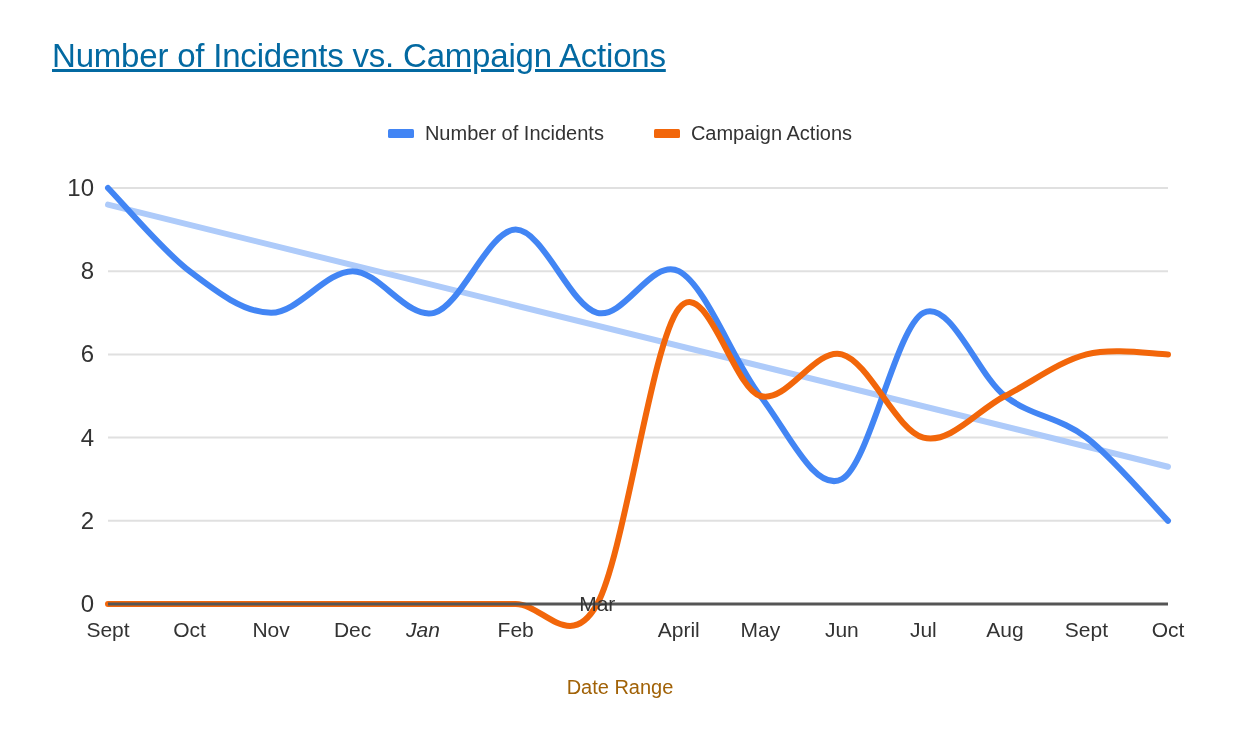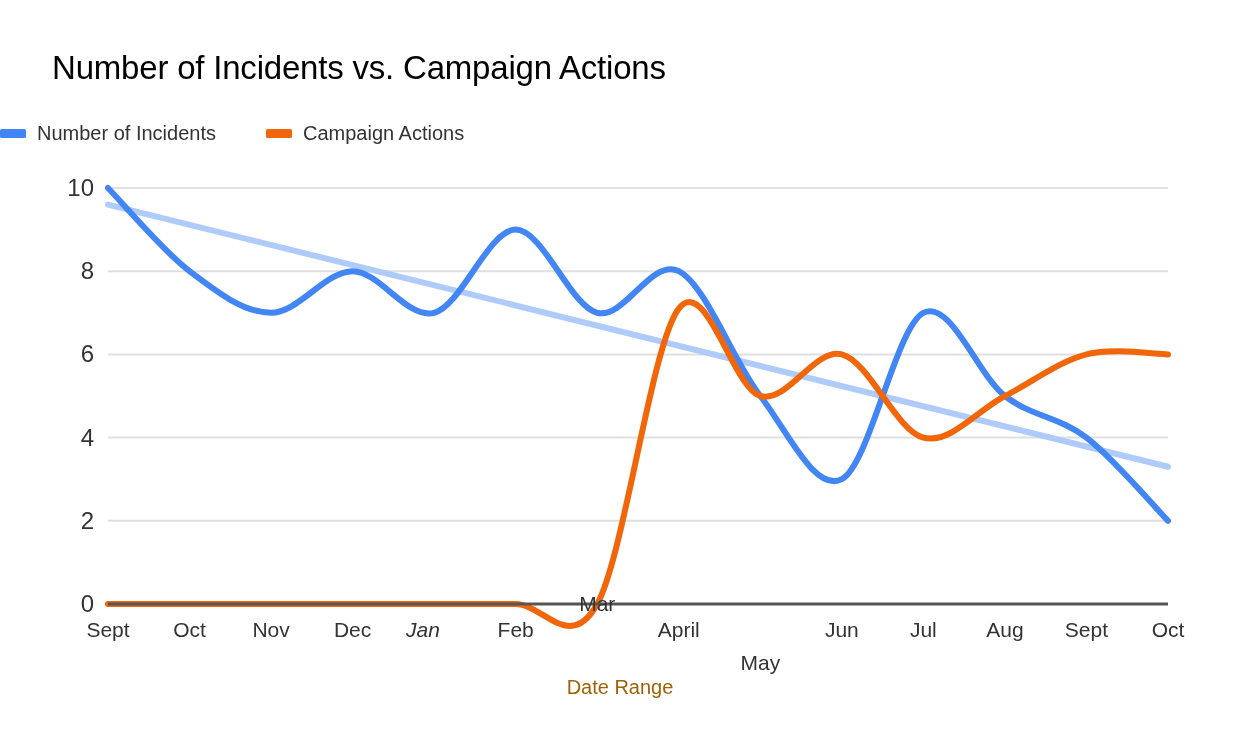--- a/index.html
+++ b/index.html
@@ -16,33 +16,35 @@
   }
   #chart-root {
     position: relative;
     width: 1240px;
     height: 738px;
     background: #ffffff;
   }
   #chart-title {
     position: absolute;
     left: 52px;
-    top: 49px;
+    top: 37px;
     font-size: 33px;
     font-weight: 400;
-    color: #000000;
+    color: #0369a1;
     letter-spacing: -0.2px;
     white-space: nowrap;
+    text-decoration: underline;
   }
   #legend {
     position: absolute;
     left: 0;
     top: 122px;
     width: 1240px;
     display: flex;
+    justify-content: center;
     align-items: center;
     gap: 50px;
   }
   .legend-entry {
     display: flex;
     align-items: center;
     gap: 11px;
   }
   .legend-swatch {
     width: 26px;
@@ -134,21 +136,21 @@
     </div>
   <div id="xtick-layer">
       <div class="xtick" style="left: 108px; top: 618px;">Sept</div>
       <div class="xtick" style="left: 189.538px; top: 618px;">Oct</div>
       <div class="xtick" style="left: 271.077px; top: 618px;">Nov</div>
       <div class="xtick" style="left: 352.615px; top: 618px;">Dec</div>
       <div class="xtick" style="left: 423px; top: 618px; font-style: italic;">Jan</div>
       <div class="xtick" style="left: 515.692px; top: 618px;">Feb</div>
       <div class="xtick" style="left: 597.231px; top: 592px;">Mar</div>
       <div class="xtick" style="left: 678.769px; top: 618px;">April</div>
-      <div class="xtick" style="left: 760.308px; top: 618px; margin-top: 33px;">May</div>
+      <div class="xtick" style="left: 760.308px; top: 618px;">May</div>
       <div class="xtick" style="left: 841.846px; top: 618px;">Jun</div>
       <div class="xtick" style="left: 923.385px; top: 618px;">Jul</div>
       <div class="xtick" style="left: 1004.92px; top: 618px;">Aug</div>
       <div class="xtick" style="left: 1086.46px; top: 618px;">Sept</div>
       <div class="xtick" style="left: 1168px; top: 618px;">Oct</div>
     </div>
 
   <div id="xaxis-title">Date Range</div>
 
 </div>

